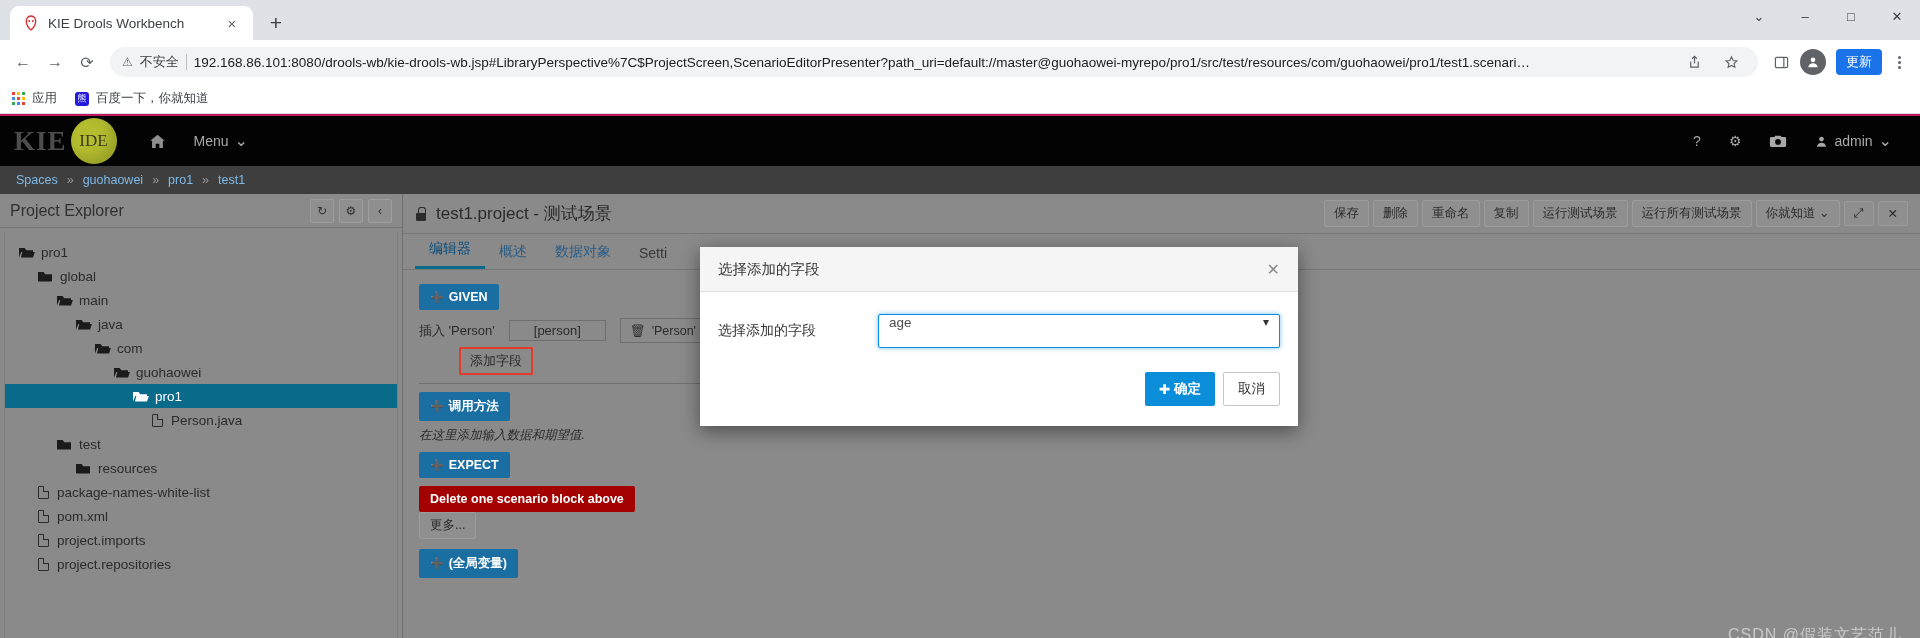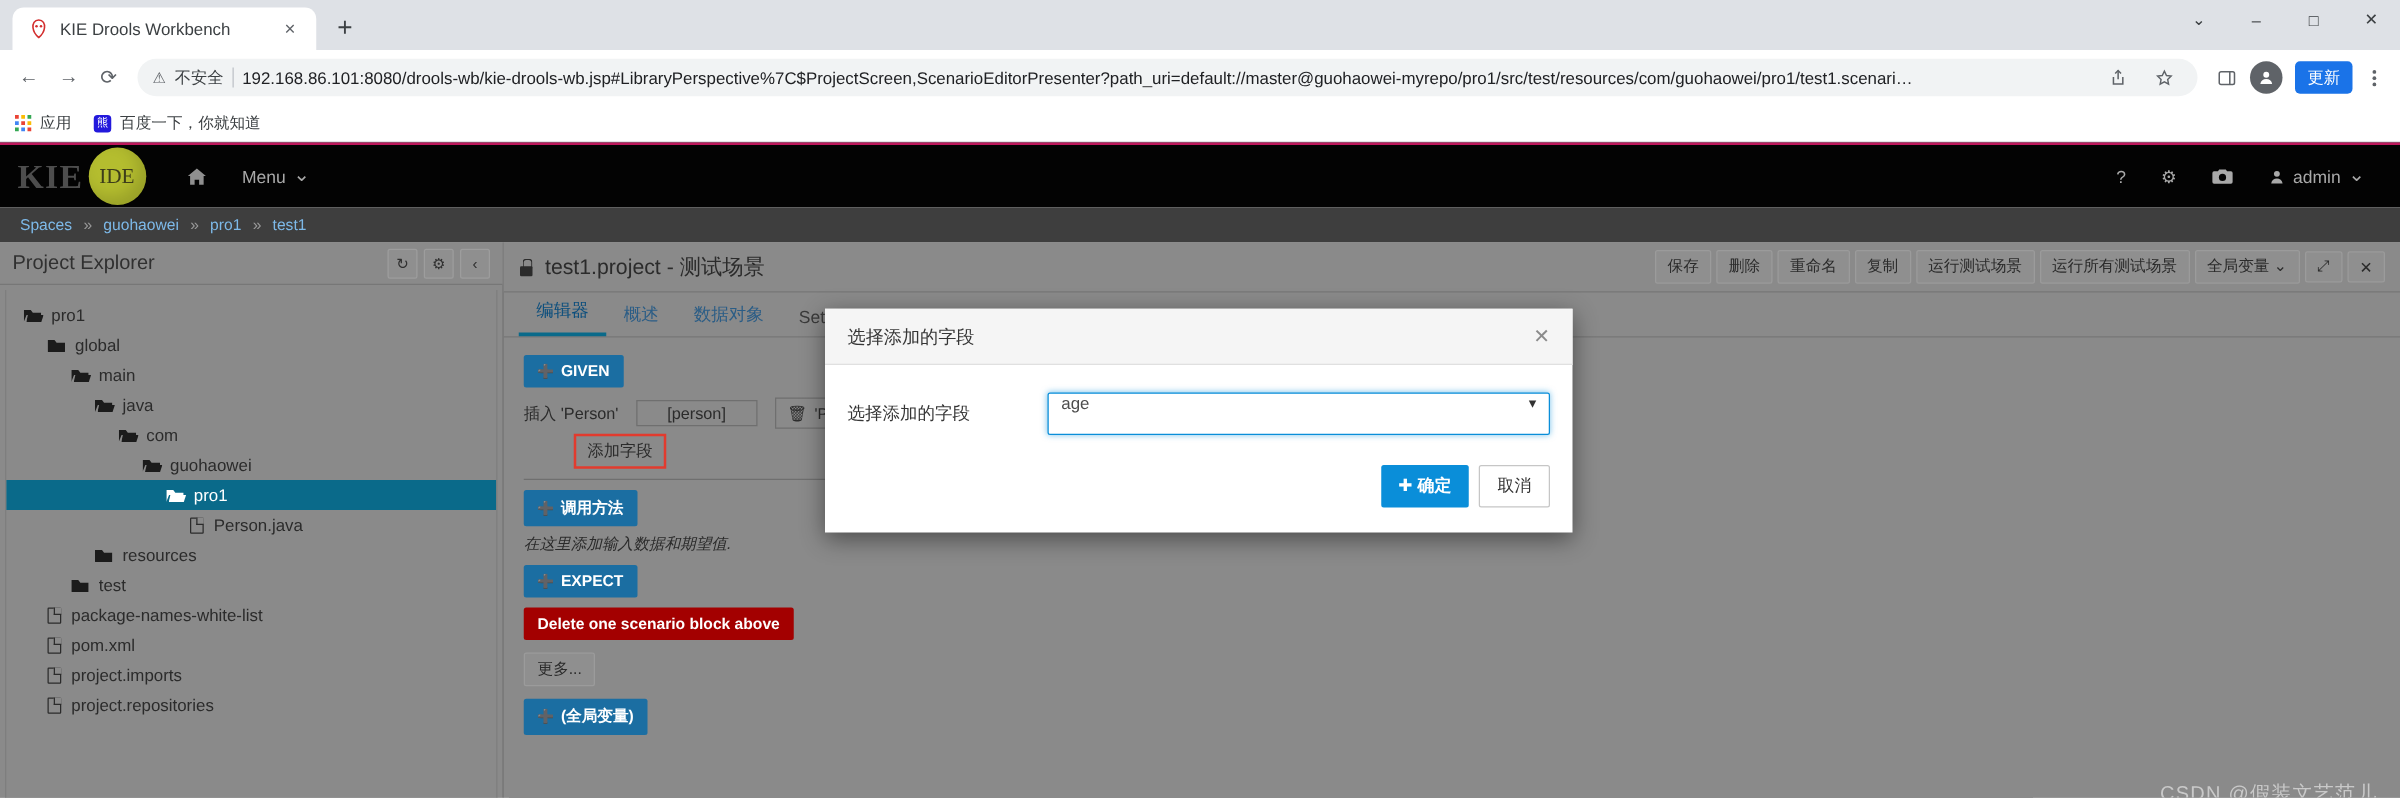--- a/index.html
+++ b/index.html
@@ -145,21 +145,21 @@
      display:inline-flex; gap:6px; align-items:center; }
   .addfield { border:2px solid #e23b2e; color:#2b2b2b; font-size:13px;
      padding:3px 9px; display:inline-block; }
   .hr-line { border-top:1px solid #6f6f6f; margin:8px 0; width:360px; }
   .note-italic { font-style:italic; font-size:12.5px; color:#2b2b2b; }
   .more-btn { border:1px solid #9b9b9b; background:#8f8f8f; color:#2b2b2b;
      font-size:12.5px; padding:4px 10px; display:inline-block; border-radius:2px; }
 
   
   .modal {
-    position:absolute; left:660px; top:133px; width:598px;
+    position:absolute; left:700px; top:133px; width:598px;
     background:#fff; box-shadow:0 5px 18px rgba(0,0,0,.45); z-index:50;
   }
   .modal-head { background:#f5f5f5; border-bottom:1px solid #e0e0e0;
      height:45px; display:flex; align-items:center; padding:0 18px; }
   .modal-title { font-size:14.5px; color:#363636; flex:1; }
   .modal-x { color:#8b8b8b; font-size:16px; }
   .modal-body { padding:22px 18px 10px; display:flex; align-items:center; }
   .modal-label { font-size:14px; color:#363636; width:160px; }
   .sel-wrap { flex:1; position:relative; }
   .sel-box {
@@ -351,27 +351,27 @@
             <span>guohaowei</span>
           </div>
           <div class="tnode sel" style="padding-left: 128px;">
             <span class="ficon open"></span>
             <span>pro1</span>
           </div>
           <div class="tnode" style="padding-left: 147px;">
             <span class="docicon"></span>
             <span>Person.java</span>
           </div>
+          <div class="tnode" style="padding-left: 52px;">
+            <span class="ficon"></span>
+            <span>test</span>
+          </div>
           <div class="tnode" style="padding-left: 71px;">
             <span class="ficon"></span>
             <span>resources</span>
-          </div>
-          <div class="tnode" style="padding-left: 52px;">
-            <span class="ficon"></span>
-            <span>test</span>
           </div>
           <div class="tnode" style="padding-left: 33px;">
             <span class="docicon"></span>
             <span>package-names-white-list</span>
           </div>
           <div class="tnode" style="padding-left: 33px;">
             <span class="docicon"></span>
             <span>pom.xml</span>
           </div>
           <div class="tnode" style="padding-left: 33px;">
@@ -392,21 +392,21 @@
           <span>test1.project - 测试场景</span>
         </span>
         <span class="ed-actions">
           <span class="act-btn">保存</span>
           <span class="act-btn">删除</span>
           <span class="act-btn">重命名</span>
           <span class="act-btn">复制</span>
           <span class="act-btn">运行测试场景</span>
           <span class="act-btn">运行所有测试场景</span>
           <span class="act-btn">
-            <span>全局变量</span>
+            <span>你就知道</span>
             <span>⌄</span>
           </span>
           <span class="act-btn">⤢</span>
           <span class="act-btn">✕</span>
         </span>
       </div>
 
       <div class="tabs">
         <span class="etab active">编辑器</span>
         <span class="etab">概述</span>
@@ -446,21 +446,21 @@
 
         <div class="note-italic" style="margin-bottom:8px;">在这里添加输入数据和期望值.</div>
 
         <div style="margin-bottom:8px;">
           <span class="btn-blue">
             <span style="font-size:11px;">➕</span>
             <span>EXPECT</span>
           </span>
         </div>
 
-        <div style="margin-bottom:10px;">
+        <div style="">
           <span class="btn-red">Delete one scenario block above</span>
         </div>
 
         <div style="margin-bottom:10px;">
           <span class="more-btn">更多...</span>
         </div>
 
         <div>
           <span class="btn-blue">
             <span style="font-size:11px;">➕</span>

